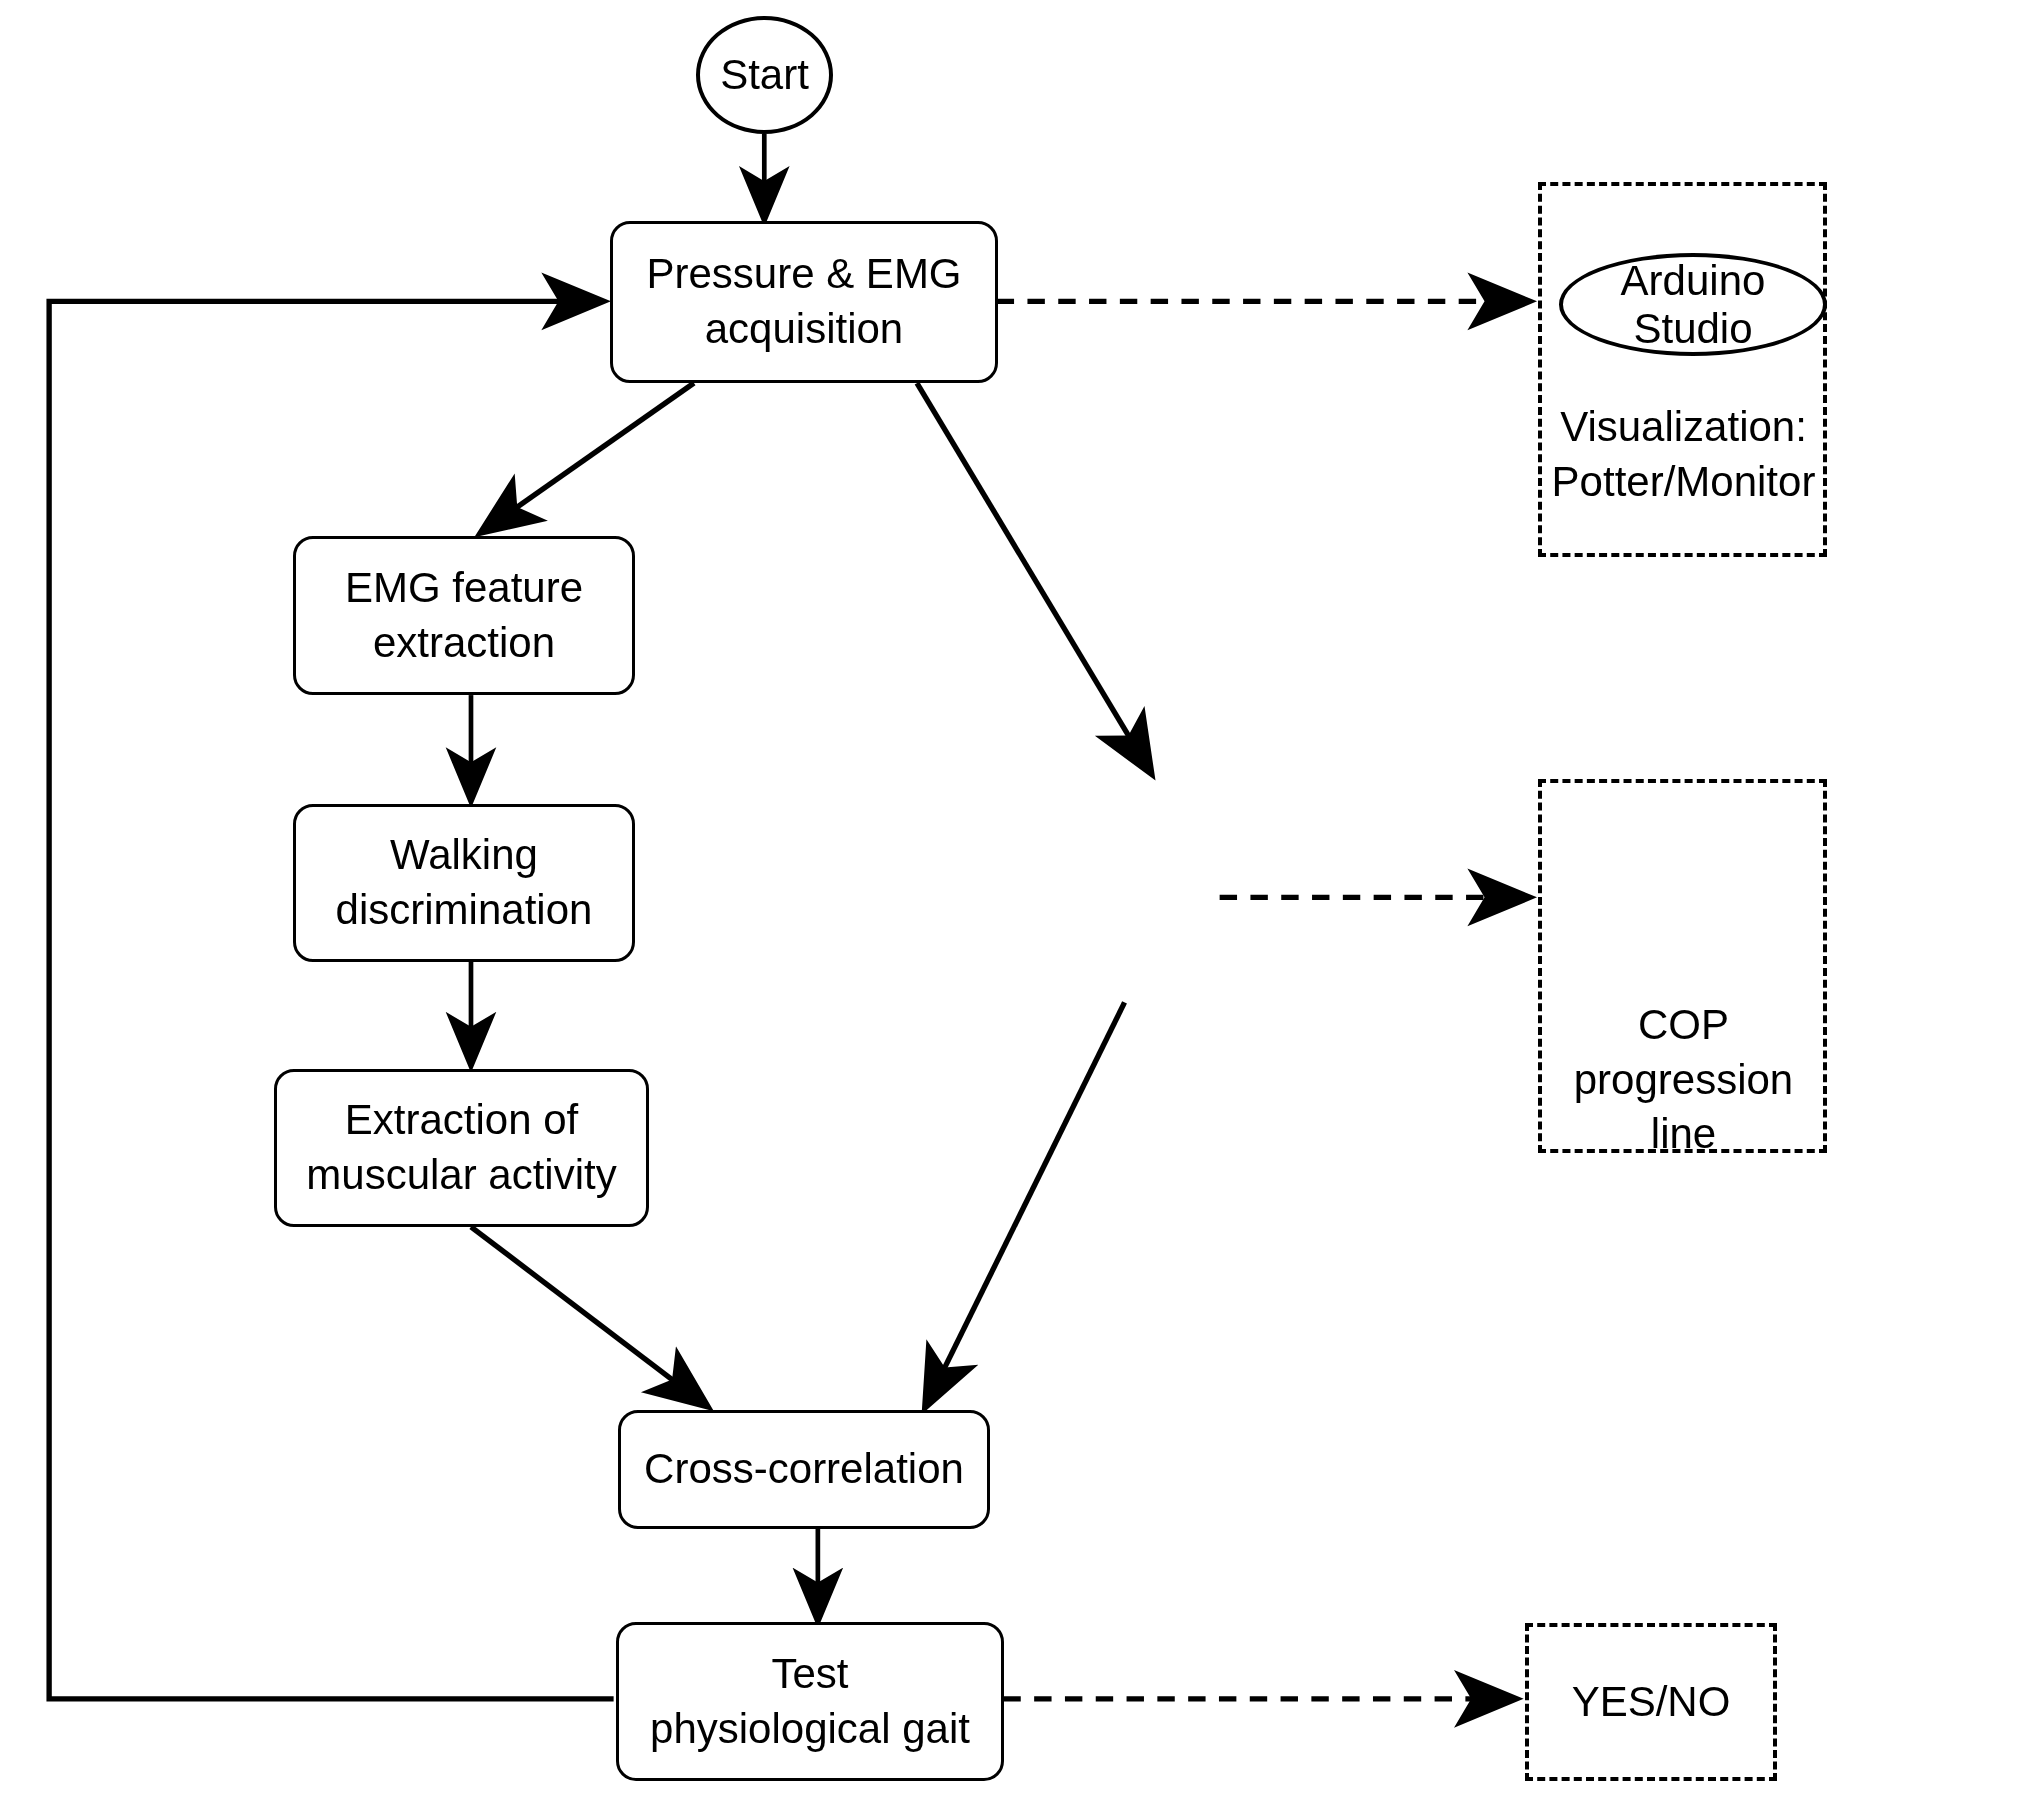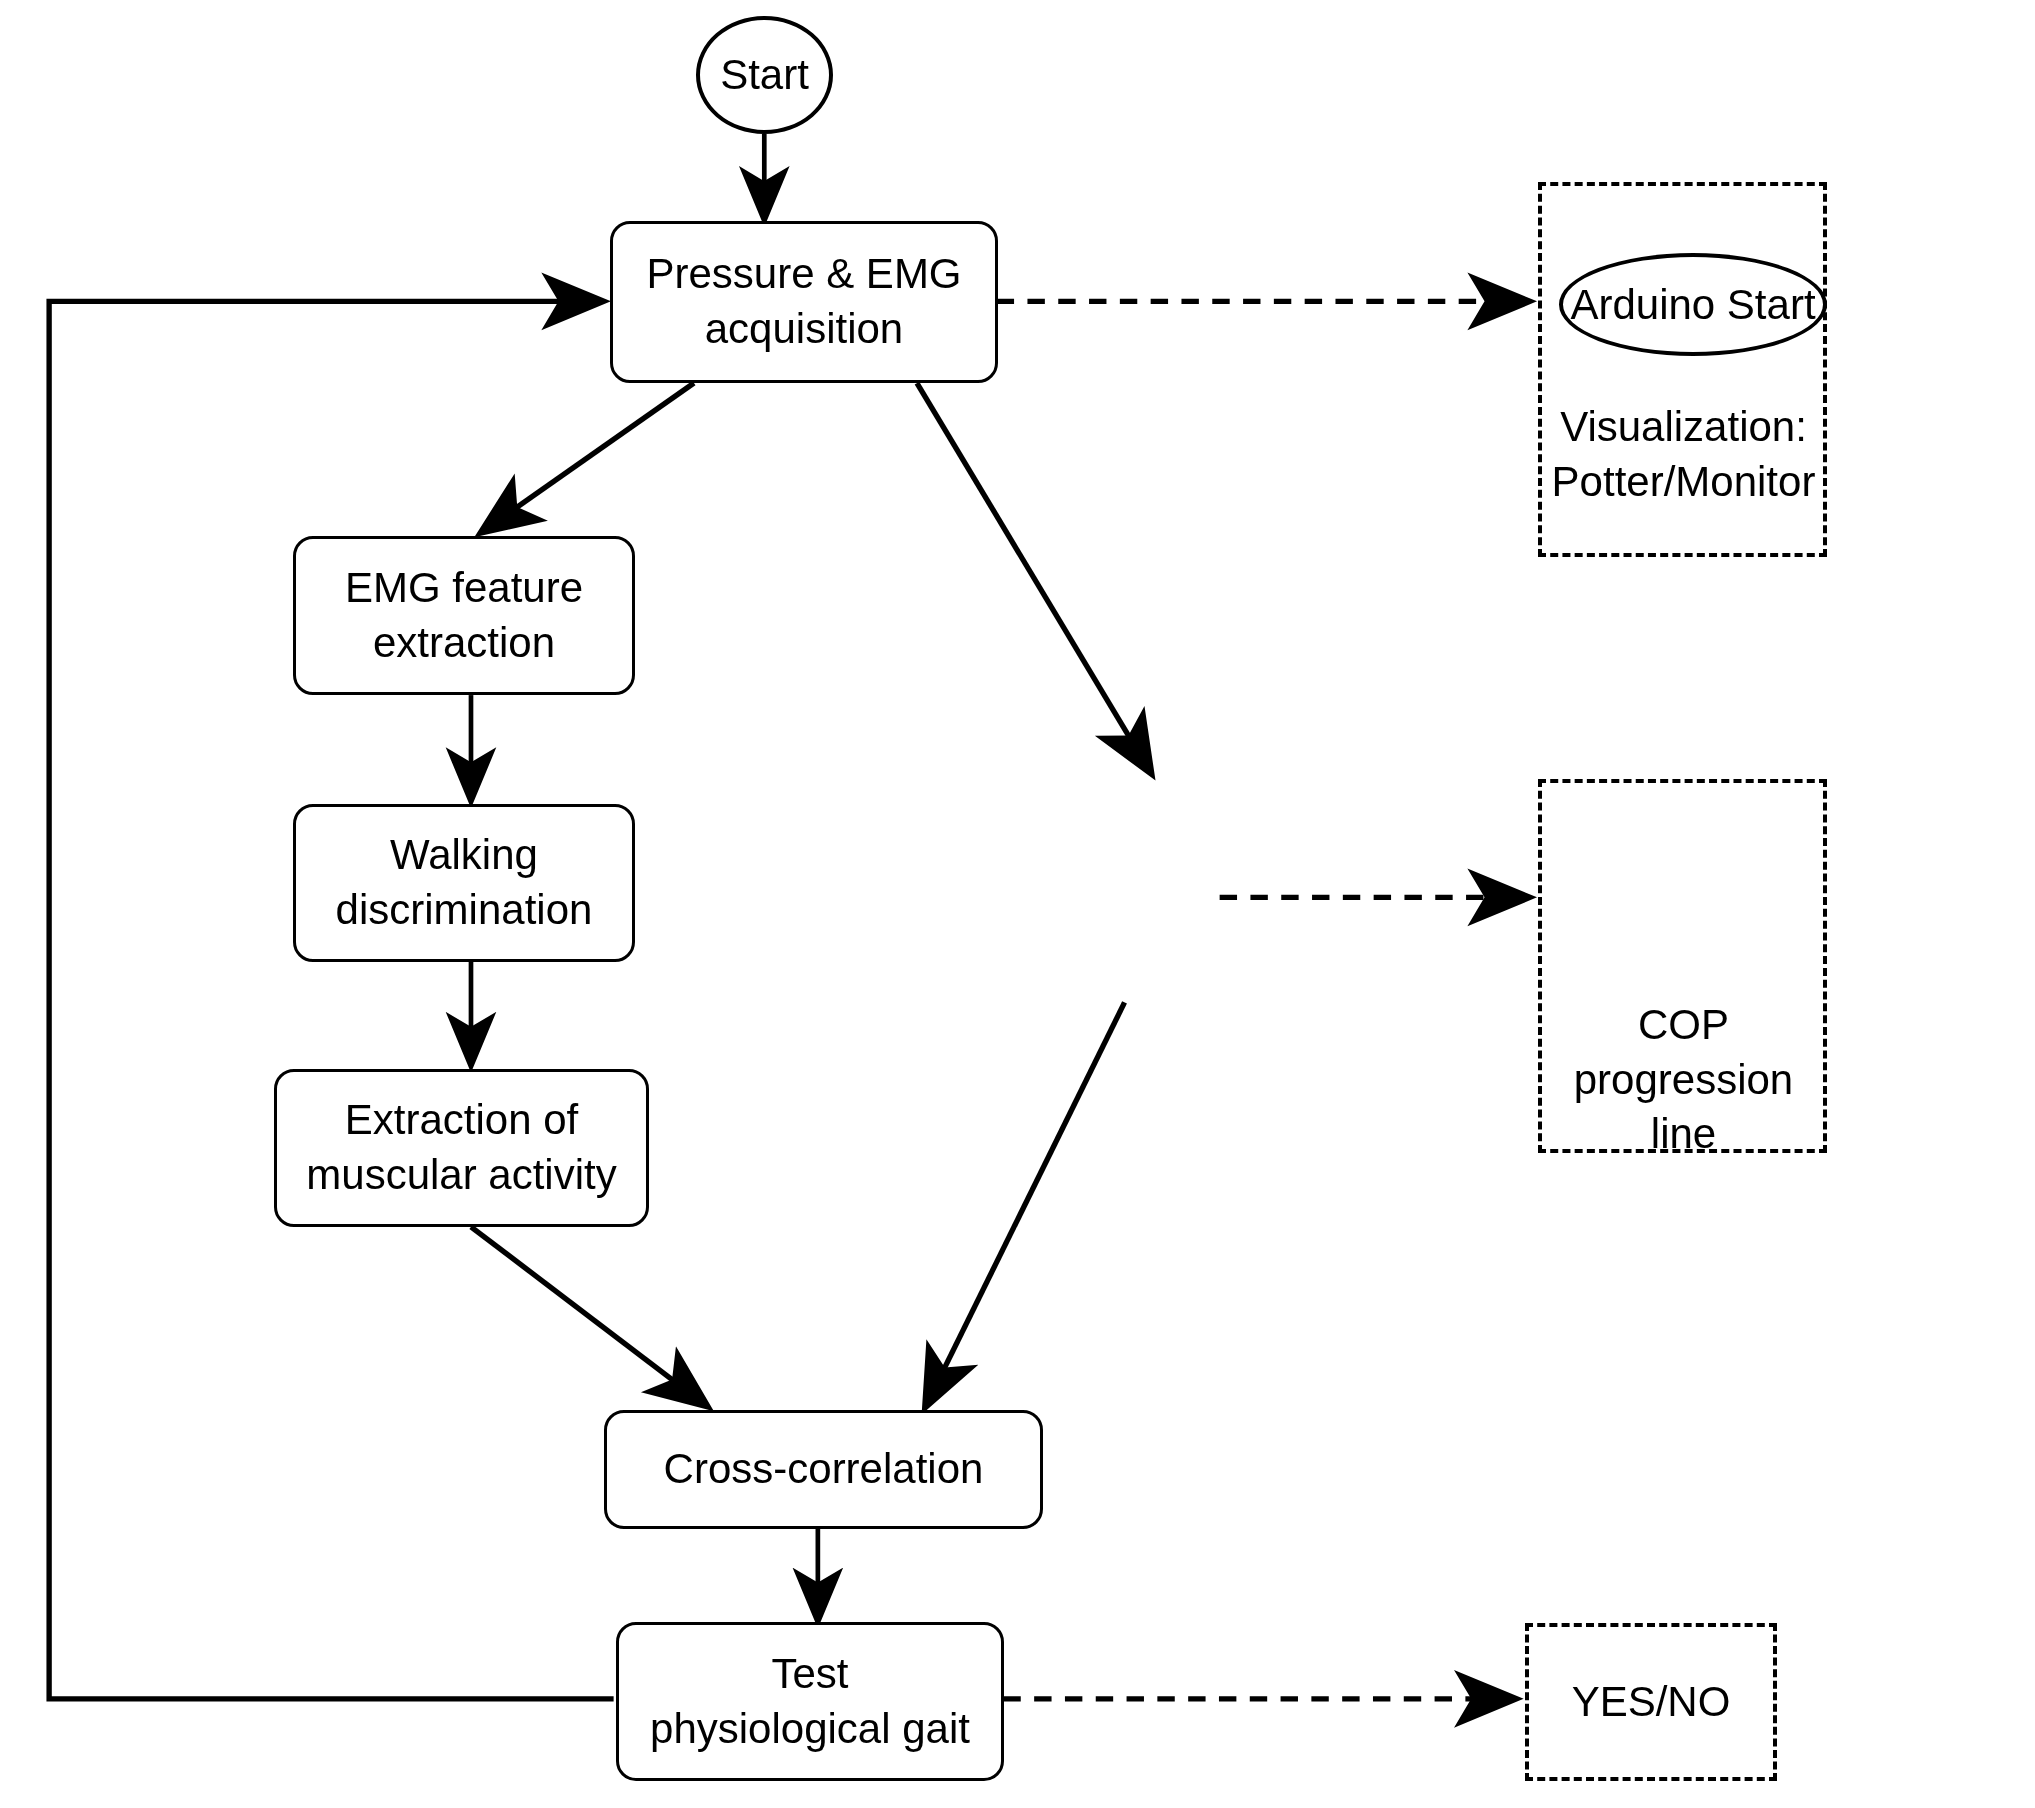--- a/index.html
+++ b/index.html
@@ -165,33 +165,33 @@
     <span class="lbl">Walking
 discrimination</span>
   </div>
 
   <div class="node proc" style="left:253px; top:1069px; width:375px; height:158px;">
     <span class="lbl">Extraction of
 muscular activity</span>
   </div>
 
 
-  <div class="node proc" style="left:583px; top:1410px; width:439px; height:119px;">
+  <div class="node proc" style="left:597px; top:1410px; width:372px; height:119px;">
     <span class="lbl">Cross-correlation</span>
   </div>
 
   <div class="node proc" style="left:595px; top:1622px; width:388px; height:159px;">
     <span class="lbl">Test
 physiological gait</span>
   </div>
 
   <div class="dashgroup" style="left:1517px; top:182px; width:289px; height:375px;">
   </div>
   <div class="dash-oval" style="left:1538px; top:253px; width:268px; height:103px;">
-    <span class="lbl">Arduino Start</span>
+    <span class="lbl">Arduino Studio</span>
   </div>
   <div class="dash-caption" style="left:1527px; top:400px; width:271px;">
     <span class="lbl">Visualization:
 Potter/Monitor</span>
   </div>
 
   <div class="dashgroup" style="left:1517px; top:779px; width:289px; height:374px;">
   </div>
   <div class="dash-caption" style="left:1527px; top:998px; width:271px;">
     <span class="lbl">COP progression

